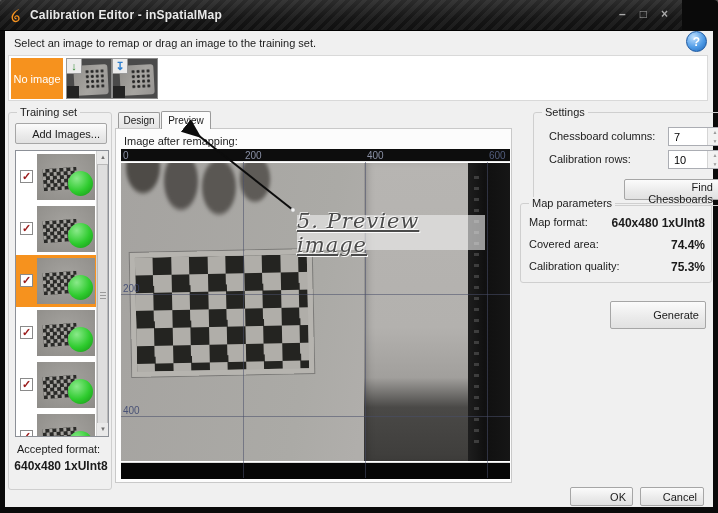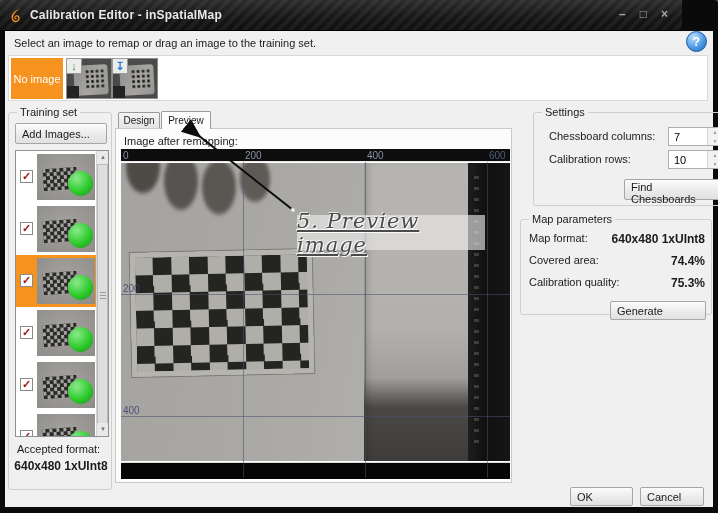--- a/index.html
+++ b/index.html
@@ -32,21 +32,21 @@
   .strip-thumb .corner{position:absolute;left:0;bottom:0;width:12px;height:12px;background:#232323;}
   .badge{position:absolute;left:-1px;top:-1px;width:16px;height:16px;background:#ececec;border:1px solid #9a9a9a;
     text-align:center;line-height:14px;font-size:11px;font-weight:bold;}
   .badge.green{color:#2e8b2e;} .badge.blue{color:#2f80d0;}
   
   .groupbox{position:absolute;border:1px solid #cfcfcf;border-radius:3px;}
   .groupbox>.gb-label{position:absolute;left:8px;top:-7px;background:#f0f0f0;padding:0 3px;font-size:11px;color:#1b1b1b;}
   
   .training{left:3px;top:81px;width:104px;height:378px;}
   .btn{background:linear-gradient(180deg,#fbfbfb,#eaeaea 60%,#e1e1e1);border:1px solid #a6a6a6;border-radius:2px;
-    font-size:11px;color:#1b1b1b;text-align:left;font-family:"Liberation Sans",sans-serif;}
+    font-size:11px;color:#1b1b1b;text-align:right;font-family:"Liberation Sans",sans-serif;}
   .add-btn{position:absolute;left:6px;top:10px;width:92px;height:21px;}
   .listbox{position:absolute;left:6px;top:37px;width:94px;height:287px;background:#fff;border:1px solid #8c9097;overflow:hidden;}
   .items{position:absolute;left:0;top:0;width:81px;}
   .list-item{position:relative;width:81px;height:52px;background:#fff;display:flex;align-items:center;}
   .list-item.selected{background:#F6921E;}
   .checkbox{position:absolute;left:4px;top:19px;width:13px;height:13px;background:#fff;border:1px solid #8a8a8a;
     text-align:center;line-height:11px;}
   .check{color:#9B1C1C;font-size:11px;font-weight:bold;}
   .thumbphoto{position:absolute;left:21px;top:3px;width:58px;height:46px;
     background:radial-gradient(70px 60px at 50% 42%,#a5a39f 0%,#8f8d89 58%,#4b4a48 100%);overflow:hidden;}
@@ -109,26 +109,26 @@
   .set-label{position:absolute;left:15px;font-size:11px;}
   .r1{top:17px;} .r2{top:40px;}
   .spin{position:absolute;left:134px;width:54px;height:19px;border:1px solid #abadb3;background:#fff;}
   .s1{top:14px;} .s2{top:37px;}
   .spin input{position:absolute;left:0;top:0;width:38px;height:17px;border:none;outline:none;font-size:11px;
     font-family:"Liberation Sans",sans-serif;padding:1px 0 0 5px;background:transparent;}
   .spin .arrows{position:absolute;right:0;top:0;width:14px;height:17px;background:#f2f2f2;border-left:1px solid #d5d5d5;}
   .spin .arrows span{position:absolute;left:0;width:14px;height:8px;font-size:5px;color:#9a9a9a;text-align:center;line-height:8px;}
   .spin .up{top:0;} .spin .dn{bottom:0;}
   .find-btn{position:absolute;left:90px;top:66px;width:96px;height:21px;}
-  .mapparams{left:515px;top:188px;width:192px;height:96px;}
+  .mapparams{left:515px;top:172px;width:192px;height:80px;}
   .map-row{position:absolute;left:8px;width:176px;height:16px;}
   .m1{top:12px;} .m2{top:34px;text-align:right;} .m3{top:56px;}
   .map-row .lbl{position:absolute;left:0;font-size:11px;}
   .map-row .val{position:absolute;right:0;font-size:12px;font-weight:bold;}
-  .generate-btn{position:absolute;left:605px;top:270px;width:96px;height:19px;}
+  .generate-btn{position:absolute;left:605px;top:270px;width:96px;height:28px;}
   .ok-btn{position:absolute;left:565px;top:456px;width:63px;height:19px;}
   .cancel-btn{position:absolute;left:635px;top:456px;width:64px;height:19px;}
 </style>
 </head>
 <body>
 
 <div class="window">
 
   <div class="titlebar">
     <svg class="logo" viewBox="0 0 16 16">

